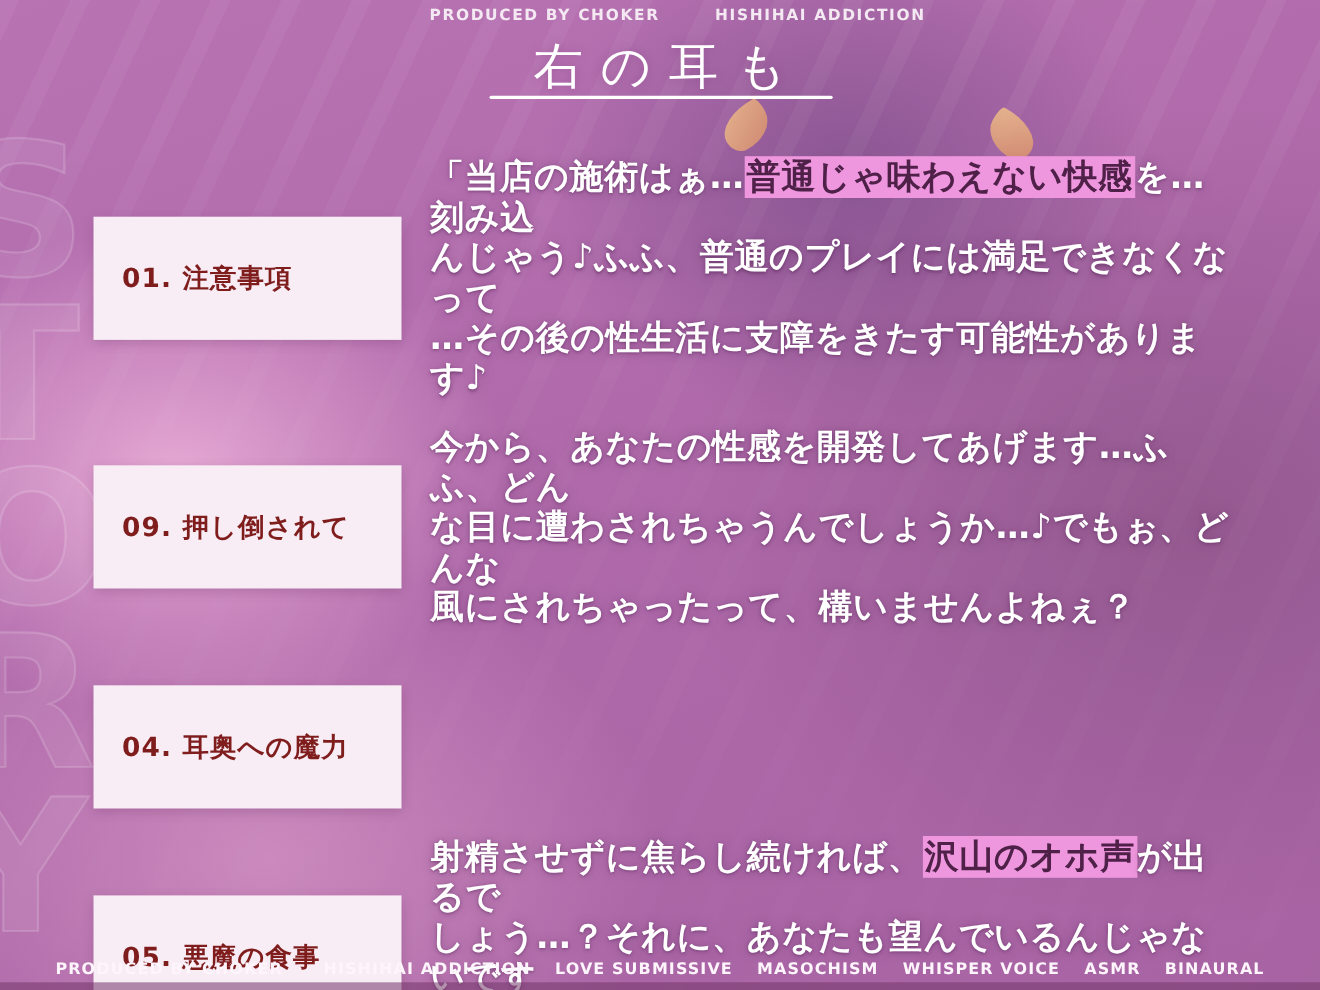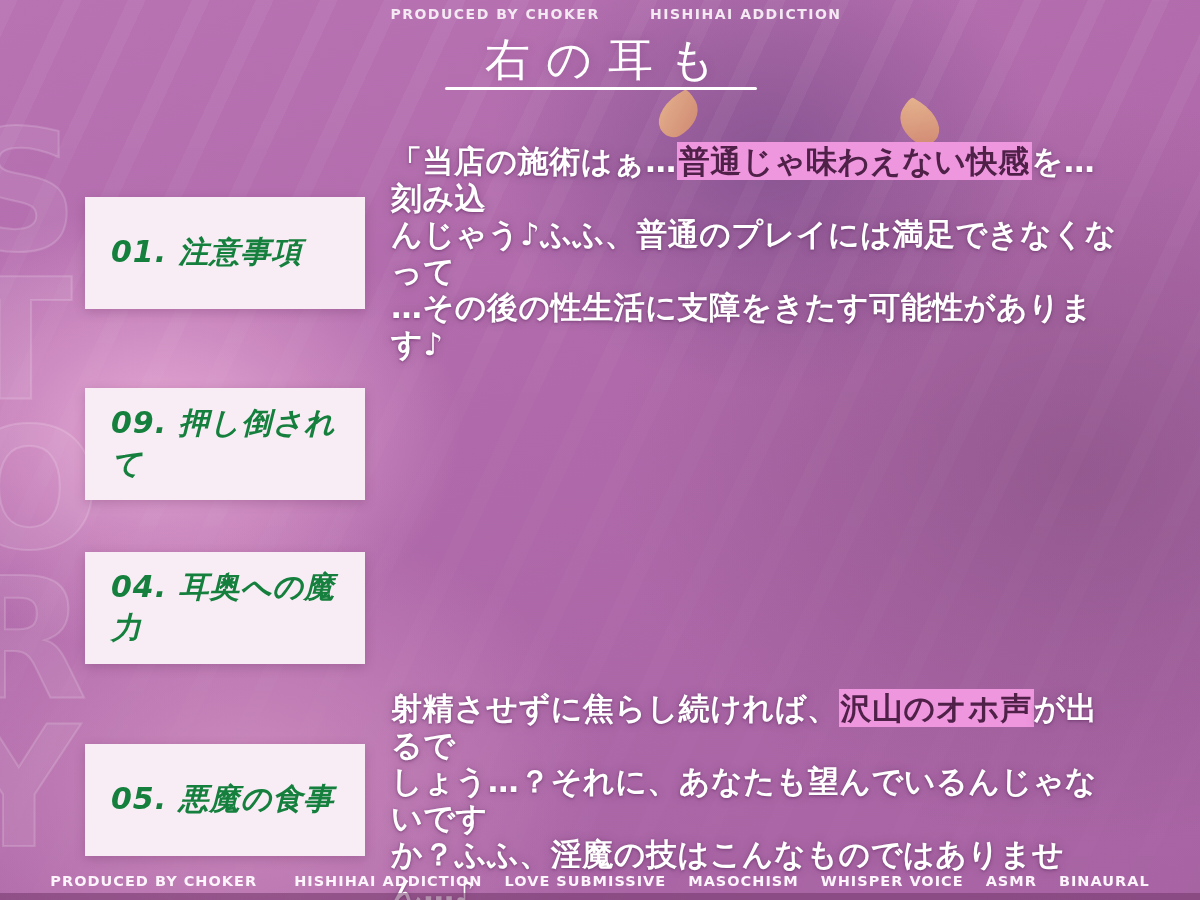--- a/index.html
+++ b/index.html
@@ -46,21 +46,21 @@
   .sections{
     position:absolute;top:143px;left:85px;width:1040px;
     display:flex;flex-direction:column;gap:26px;
   }
   .section-row{display:flex;align-items:center;}
   .label-box{
     flex:0 0 280px;height:112px;background:#f8ecf5;
     display:flex;align-items:center;padding-left:26px;box-sizing:border-box;
     box-shadow:0 3px 10px rgba(100,45,95,.28);
   }
-  .label-text{color:#15803d;font-size:30px;font-weight:bold;letter-spacing:1px;font-style:italic;}
+  .label-text{color:#7f1d1d;font-size:24px;font-weight:bold;letter-spacing:1px;}
   .section-text{
     margin:0 0 0 26px;width:732px;
     color:#ffffff;font-size:31px;line-height:36.5px;font-weight:bold;
     white-space:pre-line;letter-spacing:.5px;
     text-shadow:0 1px 3px rgba(95,45,95,.65),0 0 10px rgba(95,45,95,.35);
   }
   .section-text .hl{
     background:#ef97de;color:#4f2149;text-shadow:none;
     padding:1px 2px;box-decoration-break:clone;-webkit-box-decoration-break:clone;
   }
@@ -103,20 +103,23 @@
           <span class="label-text">01. 注意事項</span>
         </div>
         <p class="section-text"><span>「当店の施術はぁ…</span><span class="hl">普通じゃ味わえない快感</span><span>を…刻み込
 んじゃう♪ふふ、普通のプレイには満足できなくなって
 …その後の性生活に支障をきたす可能性があります♪</span></p>
       </div>
       <div class="section-row">
         <div class="label-box">
           <span class="label-text">09. 押し倒されて</span>
         </div>
+        <p class="section-text"><span>今から、あなたの性感を開発してあげます…ふふ、どん
+な目に遭わされちゃうんでしょうか…♪でもぉ、どんな
+風にされちゃったって、構いませんよねぇ？</span></p>
       </div>
       <div class="section-row">
       </div>
       <div class="section-row">
         <div class="label-box">
           <span class="label-text">04. 耳奥への魔力</span>
         </div>
       </div>
       <div class="section-row">
         <div class="label-box">

